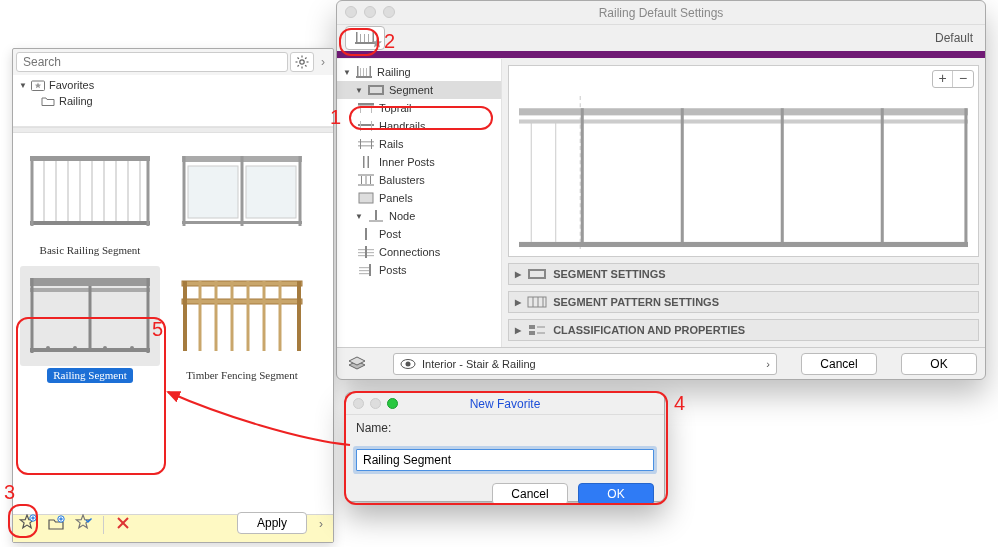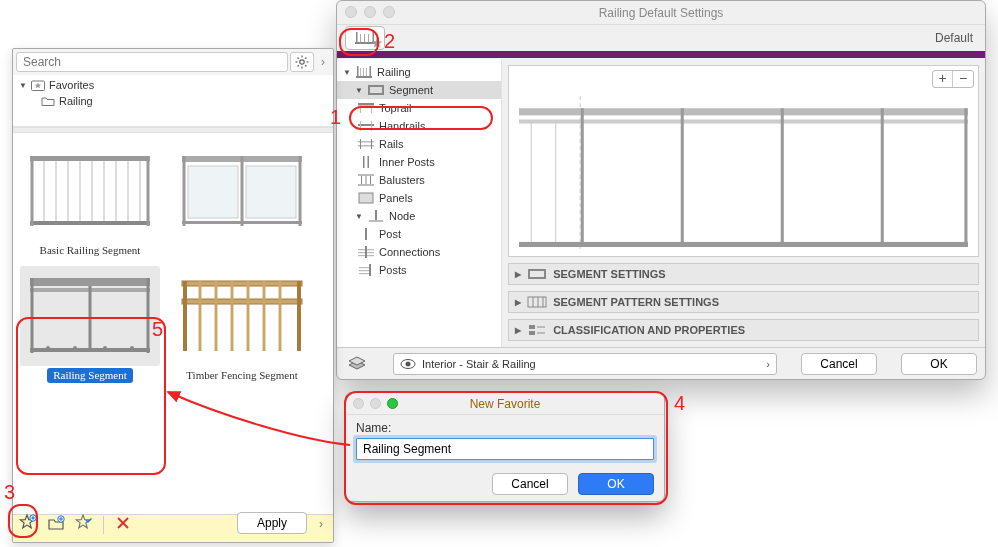--- a/index.html
+++ b/index.html
@@ -88,21 +88,21 @@
   .sep { width: 1px; height: 18px; background: #ccc; margin: 0 2px; }
   .apply-arrow { width: 16px; height: 20px; display:flex; align-items:center; justify-content:center; color:#777;}
 
   
   .newfav-dialog {
     position: absolute; left: 345px; top: 392px; width: 320px; height: 110px;
     background: #f0f0f0; border: 1px solid #aaa; border-radius: 6px;
     box-shadow: 0 15px 30px rgba(0,0,0,0.3);
     display: flex; flex-direction: column;
   }
-  .dlg-titlebar { height: 22px; position: relative; text-align: center; line-height: 22px; font-size: 12px; color: #a16207; border-bottom: 1px solid #ddd; }
+  .dlg-titlebar { height: 22px; position: relative; text-align: center; line-height: 22px; font-size: 12px; color: #1d4ed8; border-bottom: 1px solid #ddd; }
   .dlg-traffic { position: absolute; left: 7px; top: 5px; display: flex; gap: 6px; }
   .dlg-traffic span { width: 11px; height: 11px; border-radius: 50%; border: 1px solid #ccc; background: #ddd; }
   .dlg-traffic span.active { background: #28c840; border-color: #1a9e30; }
   .dlg-body { padding: 6px 10px; font-size: 12px; }
   .dlg-body input { width: 100%; height: 22px; border: 1px solid #4a90e2; background: #fff; padding: 0 6px; font-size: 12px; box-shadow: 0 0 0 3px rgba(74,144,226,0.3); border-radius: 1px; }
   .dlg-footer { margin-top: auto; padding: 6px 10px; display: flex; justify-content: flex-end; gap: 10px; }
   .ok-btn { background: #2f7bf5; color: #fff; border: 1px solid #2565cc; }
 
   
   .callout { position: absolute; border: 2.5px solid #e22; border-radius: 12px; pointer-events: none; }
@@ -503,21 +503,21 @@
 <div class="newfav-dialog">
   <div class="dlg-titlebar">
     <div class="dlg-traffic">
       <span></span>
       <span></span>
       <span class="active"></span>
     </div>
     <span>New Favorite</span>
   </div>
   <div class="dlg-body">
-    <div style="margin-bottom:3px">Name:</div>
+    <div style="margin-bottom:14px">Name:</div>
     <input type="text" value="Railing Segment" style="">
   </div>
   <div class="dlg-footer">
     <button class="mac-btn">Cancel</button>
     <button class="mac-btn ok-btn">OK</button>
   </div>
 </div>
 
 <div class="callout" style="left:349px; top:106px; width:144px; height:24px;"></div>
 <span class="callnum" style="left:330px; top:106px;">1</span>

